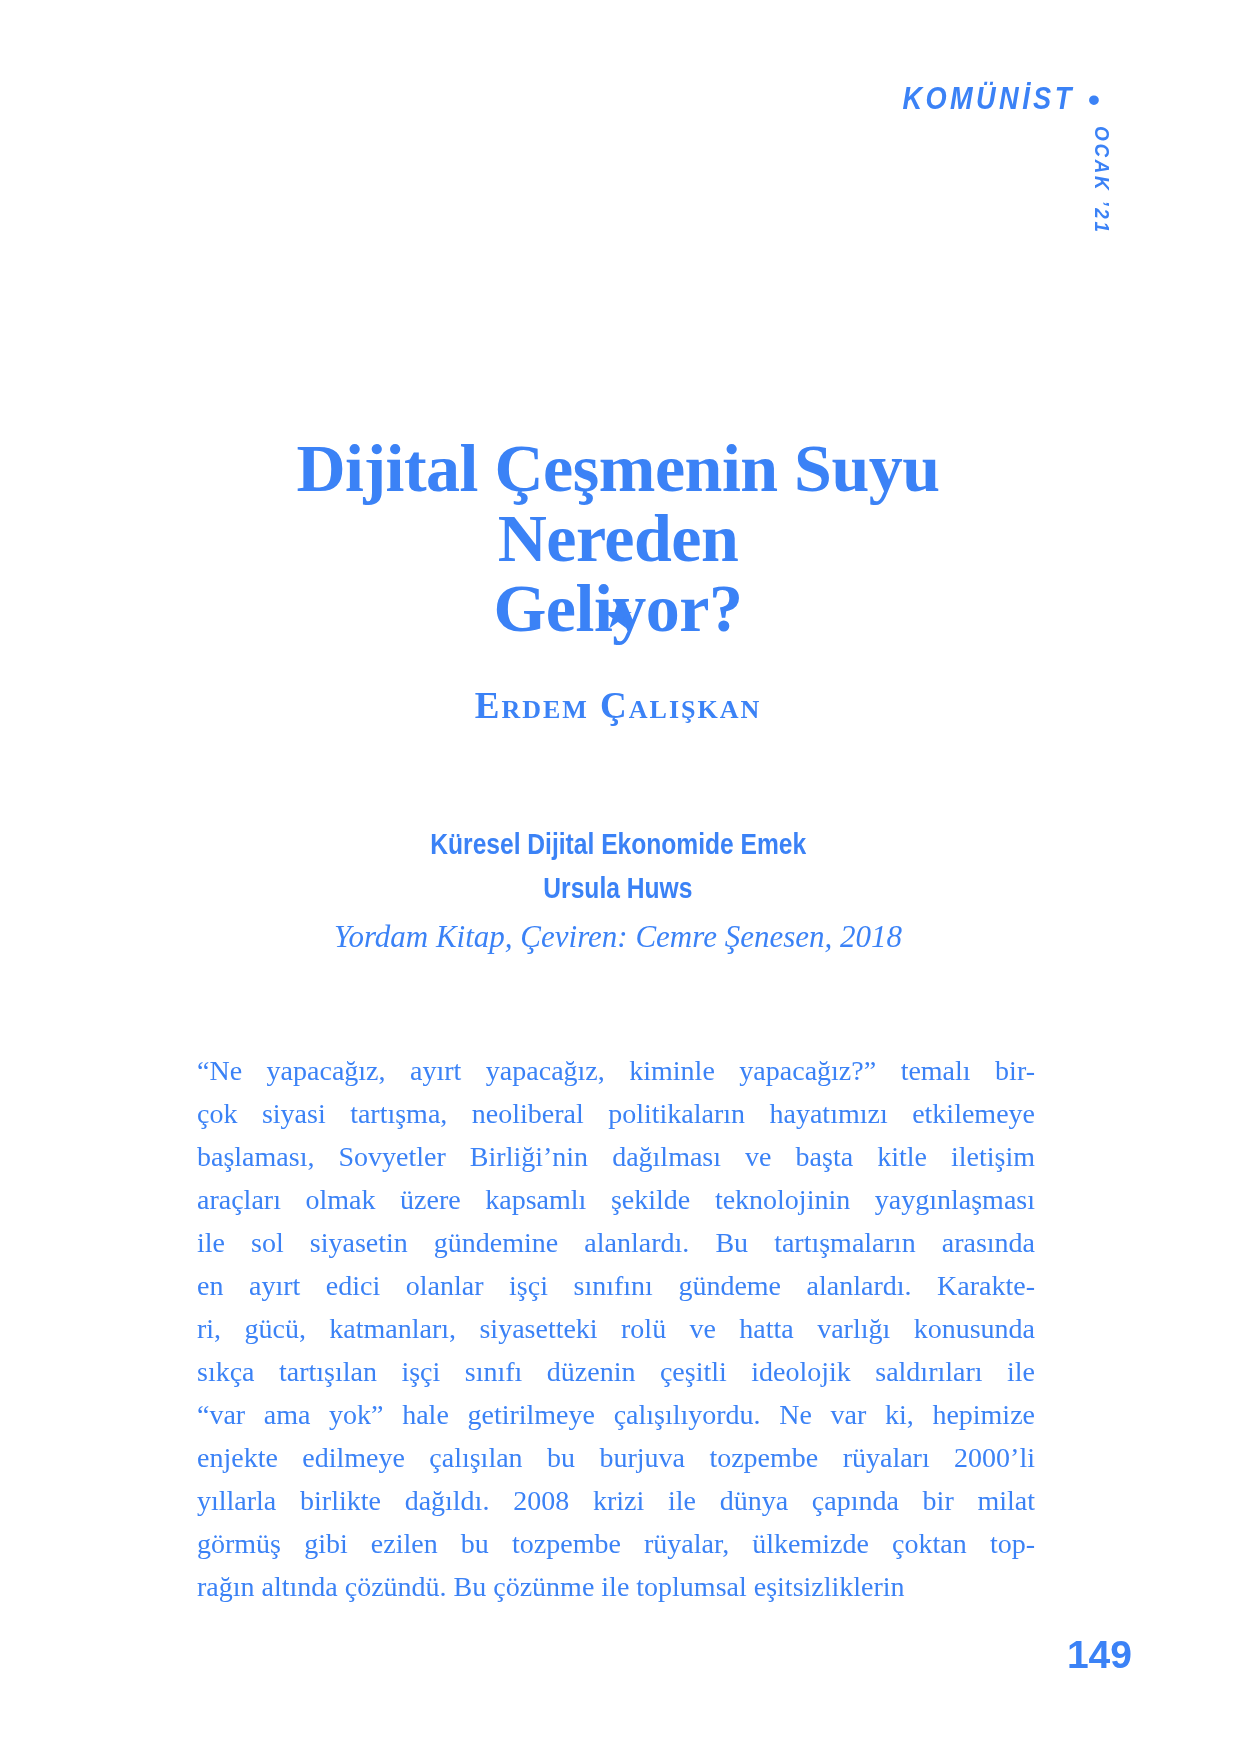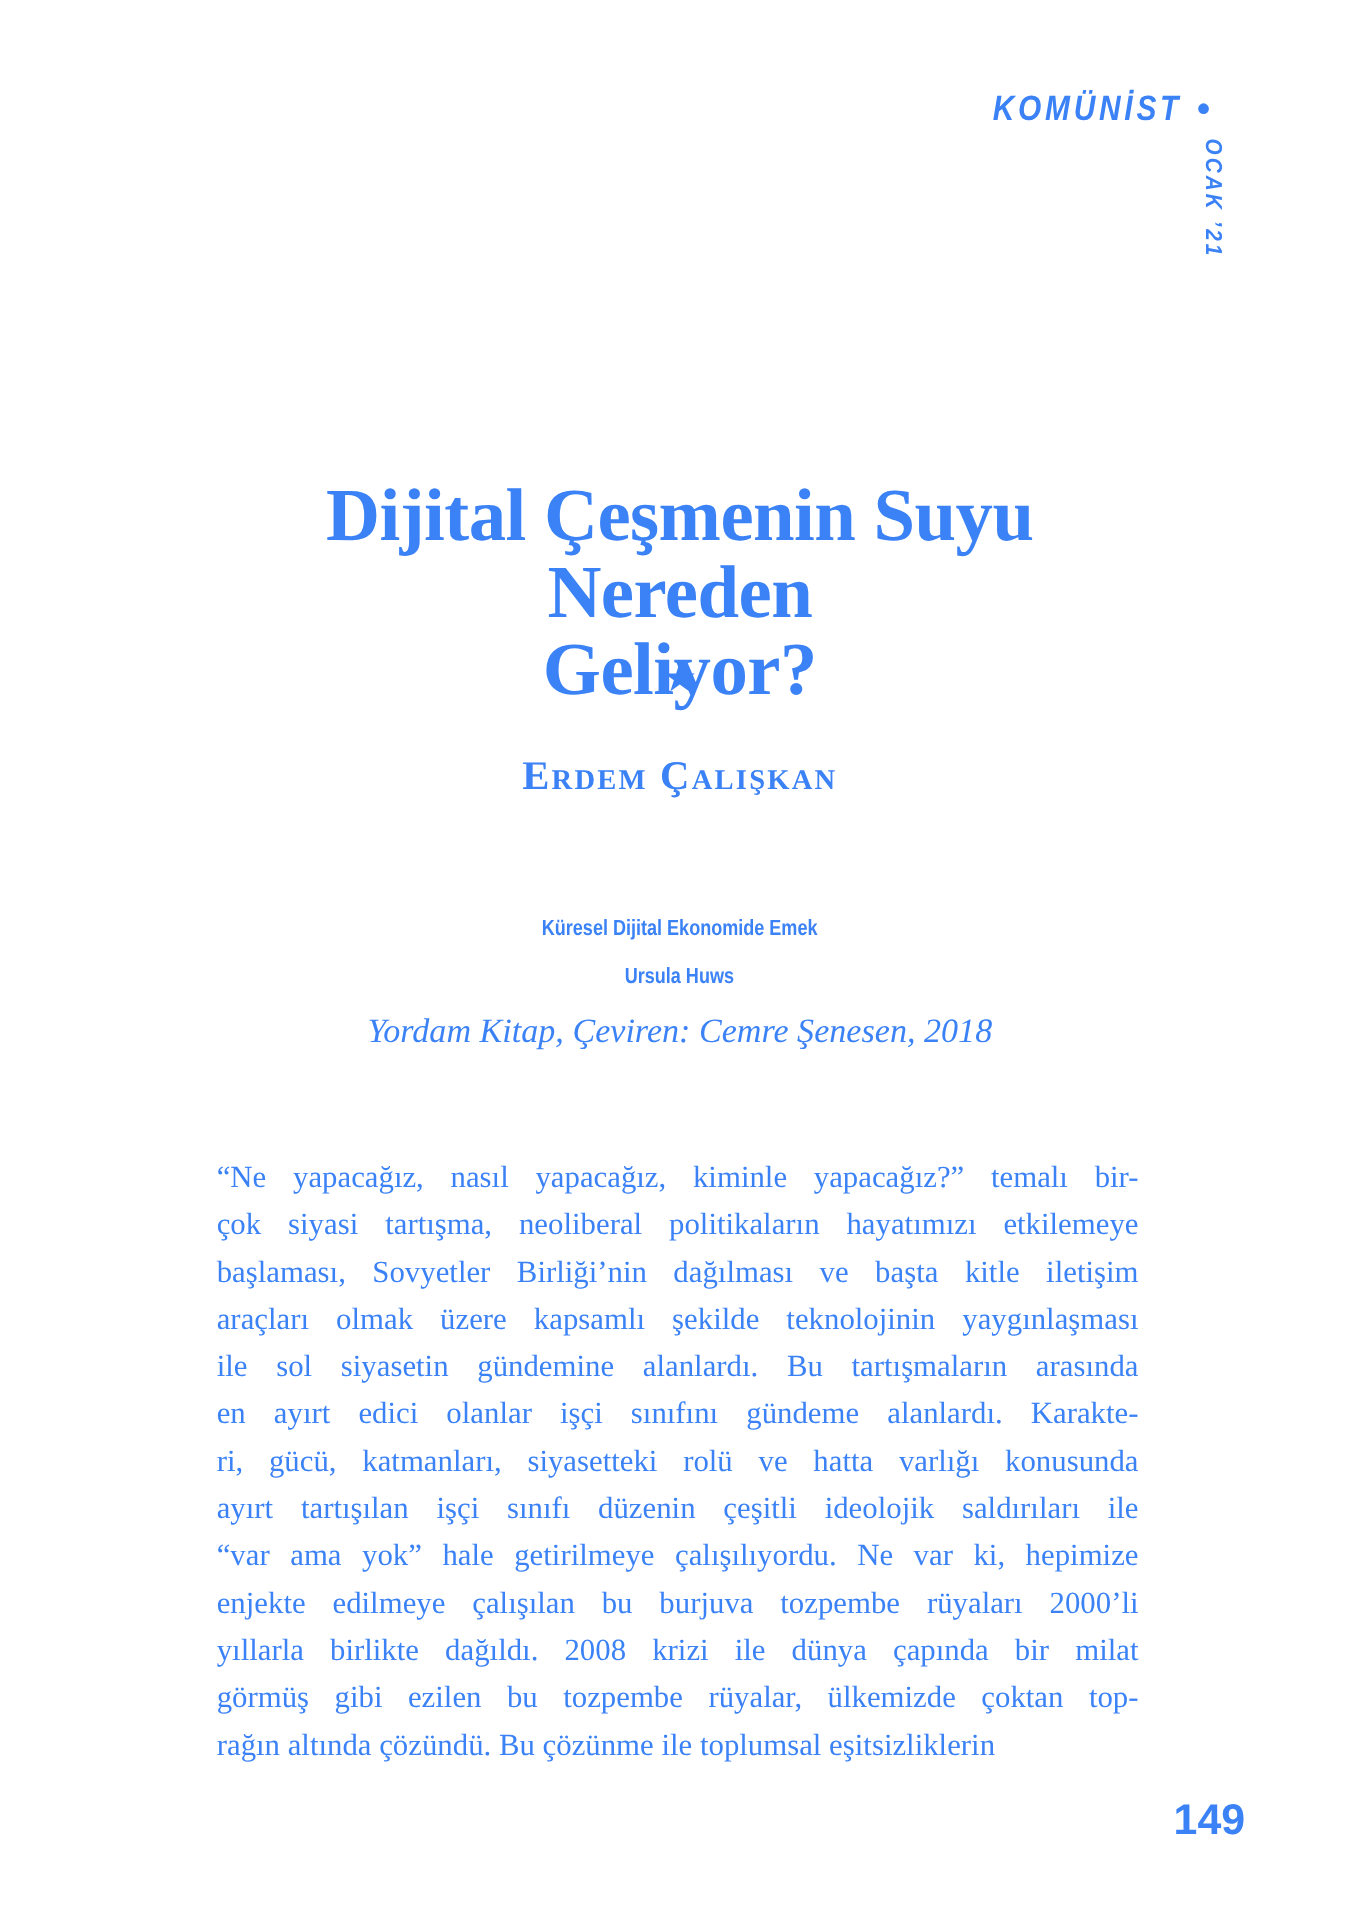--- a/index.html
+++ b/index.html
@@ -67,21 +67,21 @@
     top: 684px;
     font-variant: small-caps;
     font-weight: bold;
     font-size: 37px;
     letter-spacing: 2px;
   }
   .book {
     top: 822px;
     font-family: "Liberation Sans", sans-serif;
     font-weight: bold;
-    font-size: 20px;
+    font-size: 30px;
     line-height: 44px;
   }
   .book .condensed {
     display: inline-block;
     transform: scaleX(0.82);
     transform-origin: center;
     white-space: nowrap;
   }
   .publication {
     top: 919px;
@@ -140,28 +140,28 @@
       <span class="condensed">Küresel Dijital Ekonomide Emek</span>
     </div>
     <div>
       <span class="condensed">Ursula Huws</span>
     </div>
   </div>
 
   <div class="col publication">Yordam Kitap, Çeviren: Cemre Şenesen, 2018</div>
 
   <div class="body-text">
-      <div class="body-line">“Ne yapacağız, nasıl yapacağız, kiminle yapacağız?” temalı bir-</div>
+      <div class="body-line">“Ne yapacağız, ayırt yapacağız, kiminle yapacağız?” temalı bir-</div>
       <div class="body-line">çok siyasi tartışma, neoliberal politikaların hayatımızı etkilemeye</div>
       <div class="body-line">başlaması, Sovyetler Birliği’nin dağılması ve başta kitle iletişim</div>
       <div class="body-line">araçları olmak üzere kapsamlı şekilde teknolojinin yaygınlaşması</div>
       <div class="body-line">ile sol siyasetin gündemine alanlardı. Bu tartışmaların arasında</div>
       <div class="body-line">en ayırt edici olanlar işçi sınıfını gündeme alanlardı. Karakte-</div>
       <div class="body-line">ri, gücü, katmanları, siyasetteki rolü ve hatta varlığı konusunda</div>
-      <div class="body-line">ayırt tartışılan işçi sınıfı düzenin çeşitli ideolojik saldırıları ile</div>
+      <div class="body-line">sıkça tartışılan işçi sınıfı düzenin çeşitli ideolojik saldırıları ile</div>
       <div class="body-line">“var ama yok” hale getirilmeye çalışılıyordu. Ne var ki, hepimize</div>
       <div class="body-line">enjekte edilmeye çalışılan bu burjuva tozpembe rüyaları 2000’li</div>
       <div class="body-line">yıllarla birlikte dağıldı. 2008 krizi ile dünya çapında bir milat</div>
       <div class="body-line">görmüş gibi ezilen bu tozpembe rüyalar, ülkemizde çoktan top-</div>
       <div class="body-line last">rağın altında çözündü. Bu çözünme ile toplumsal eşitsizliklerin</div>
     </div>
 
   <div class="page-number">149</div>
 
 </div>

